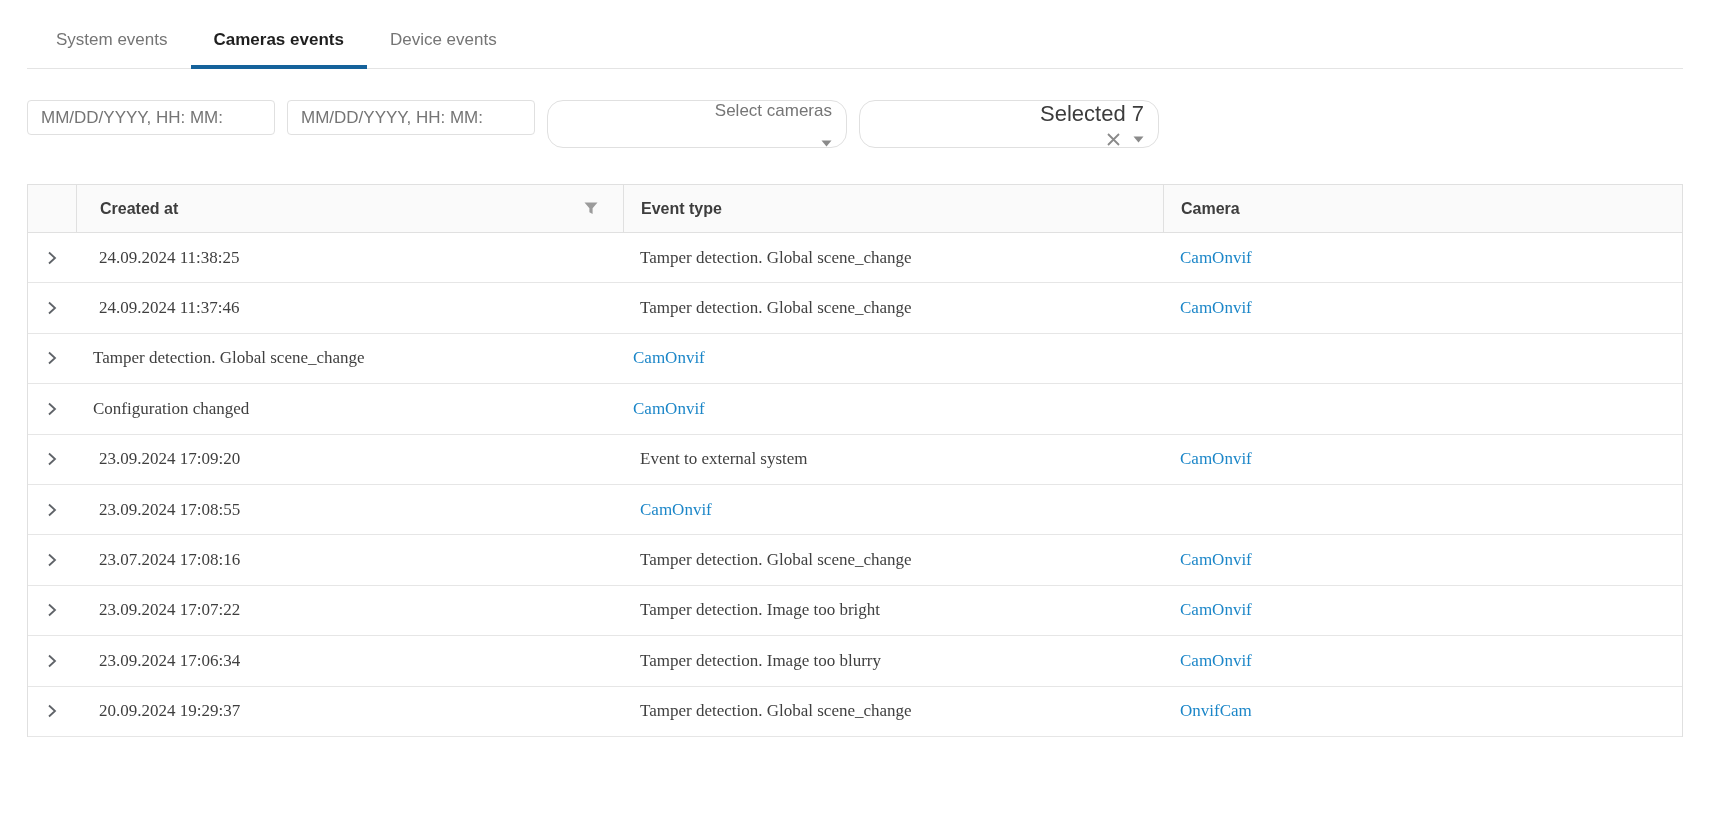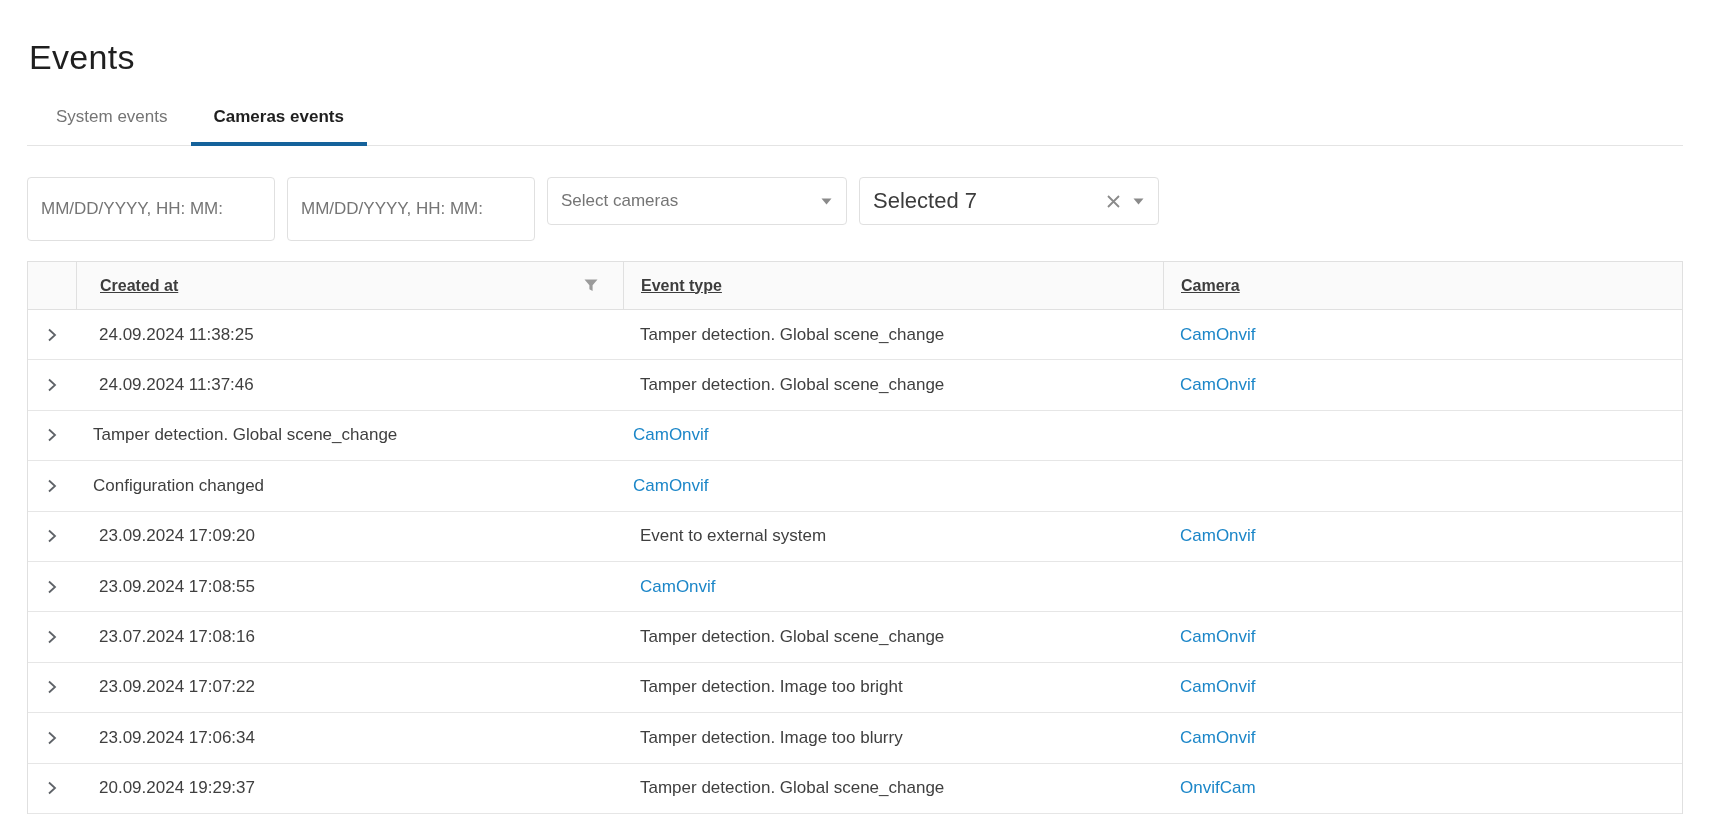--- a/index.html
+++ b/index.html
@@ -46,30 +46,31 @@
   
   .filters {
     margin: 31px 27px 0 27px;
     display: flex;
     gap: 12px;
     height: 48px;
   }
   .filter-box {
     height: 48px;
     border: 1px solid #e0e0e0;
-    border-radius: 4px;
-    display: flex;
-    align-items: center;
+    border-radius: 16px;
+    display: flex;
+    align-items: flex-end;
     background: #fff;
+    flex-direction: column;
   }
   .date-input {
     width: 248px;
     border: 1px solid #e0e0e0;
     border-radius: 4px;
-    height: 64px;
+    height: 35px;
     font-family: "Liberation Sans", sans-serif;
     font-size: 17px;
     color: #3f3f3f;
     padding: 0 13px;
     outline: none;
   }
   .date-input::placeholder { color: #757575; opacity: 1; }
   .select-box { width: 300px; padding: 0 14px 0 13px; justify-content: space-between; cursor: pointer; }
   .select-placeholder { font-size: 17px; color: #757575; }
   .select-value { font-size: 22px; color: #3c3c3c; }
@@ -90,57 +91,57 @@
     border-bottom: 1px solid #e0e0e0;
     align-items: stretch;
   }
   .th {
     display: flex;
     align-items: center;
     font-size: 16px;
     font-weight: 700;
     color: #3d3d3d;
   }
-  .th + .th { border-left: 1px solid #e0e0e0; text-decoration: underline; }
+  .th + .th { border-left: 1px solid #e0e0e0; }
   .col-expand { width: 48px; flex: 0 0 48px; justify-content: center; }
   .col-created { width: 547px; flex: 0 0 547px; padding-left: 23px; }
   .col-event { width: 540px; flex: 0 0 540px; padding-left: 17px; }
   .col-camera { flex: 1 1 auto; padding-left: 17px; }
   .th-created-inner {
     flex: 1;
     display: flex;
     align-items: center;
     justify-content: space-between;
     padding-right: 25px;
   }
   .tr {
     display: flex;
     height: 50.4px;
     align-items: center;
     border-bottom: 1px solid #e6e6e6;
     background: #fff;
   }
-  .td { font-size: 17px; color: #3f3f3f; overflow: hidden; white-space: nowrap; }
+  .td { font-size: 17px; color: #3f3f3f; overflow: hidden; white-space: nowrap; font-family: Liberation Serif, serif; }
   .td.col-expand { display: flex; justify-content: center; align-items: center; }
   .td.col-created { padding-left: 23px; }
   .td.col-event { padding-left: 17px; }
   .td.col-camera { padding-left: 17px; }
   .camera-link { color: #1b86c8; text-decoration: none; cursor: pointer; }
   .expand-btn { cursor: pointer; display: inline-flex; line-height: 0; }
 </style>
 </head>
 <body>
 
 <div class="page">
 
-  <h1 class="page-title">Events</h1>
 
   <div class="tabs">
     <div class="tab">System events</div>
     <div class="tab active">Cameras events</div>
+    <div class="tab">Device events</div>
   </div>
 
   <div class="filters">
     <input class="date-input" type="text" placeholder="MM/DD/YYYY, HH: MM:" style="">
     <input class="date-input" type="text" placeholder="MM/DD/YYYY, HH: MM:" style="">
     <div class="filter-box select-box">
       <span class="select-placeholder">Select cameras</span>
       <span class="select-controls">
         <span class="icon-btn">
           <svg width="11" height="7" viewBox="0 0 11 7">

